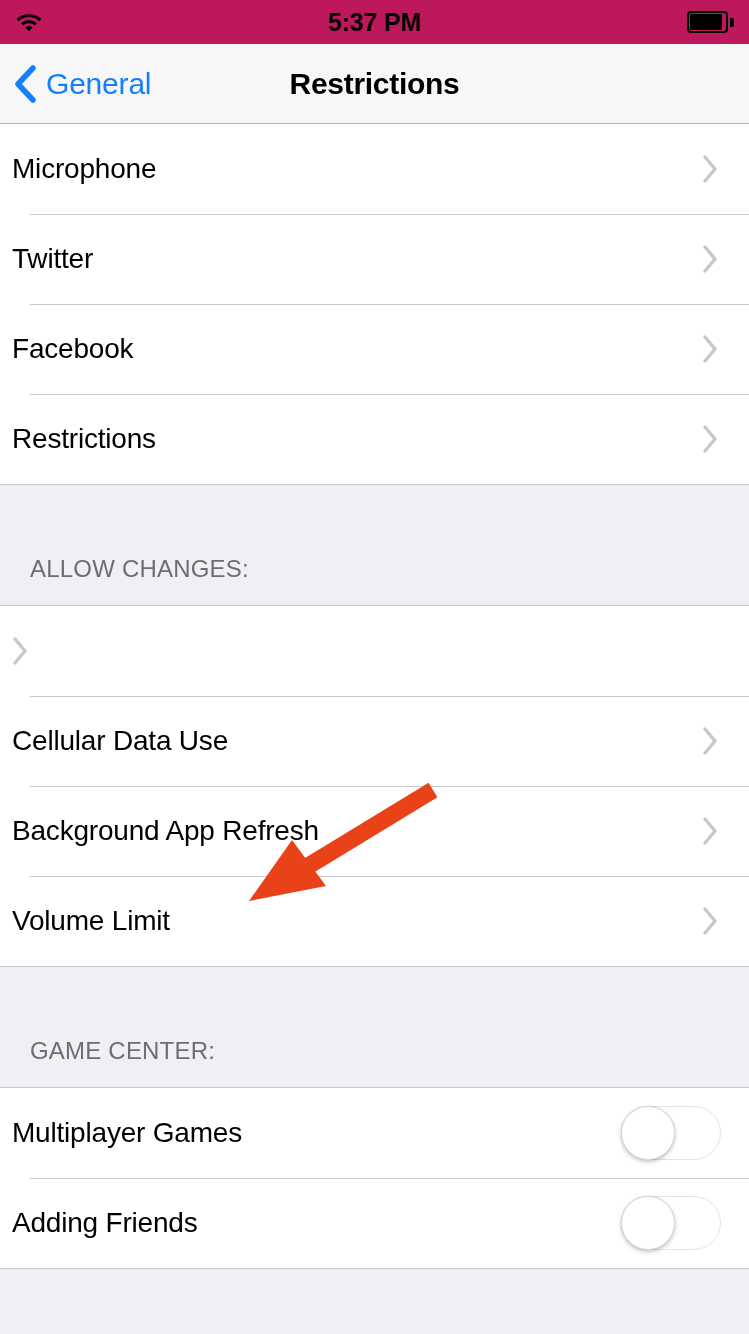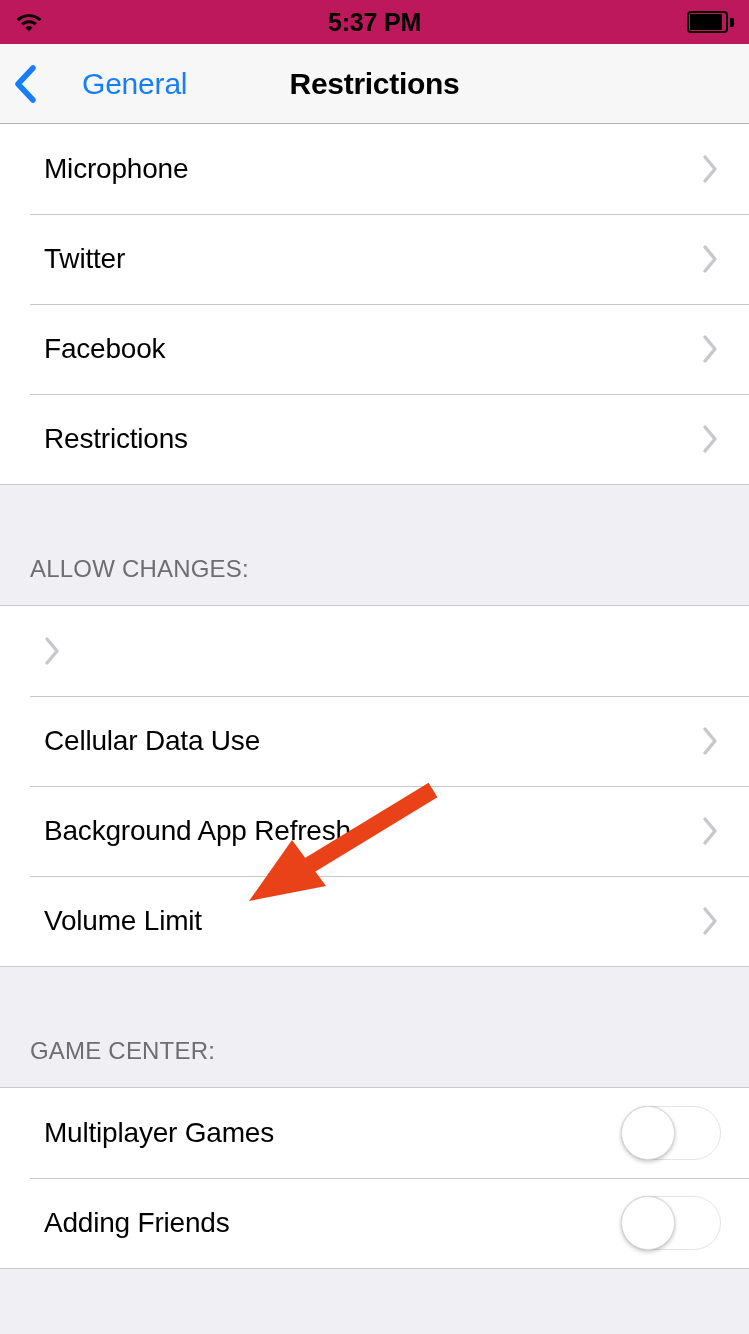--- a/index.html
+++ b/index.html
@@ -86,21 +86,20 @@
     box-sizing: border-box;
   }
   .nav-back {
     position: absolute;
     left: 14px;
     top: 0;
     height: 79px;
     display: flex;
     align-items: center;
     cursor: pointer;
-    gap: 36px;
   }
   .back-chevron {
     width: 22px;
     height: 38px;
     margin-right: 10px;
     flex: none;
   }
   .nav-back-label {
     font-size: 30px;
     color: #157efb;
@@ -124,21 +123,21 @@
   
   .list-group {
     background: #ffffff;
     position: relative;
   }
   .row {
     position: relative;
     height: 90px;
     display: flex;
     align-items: center;
-    padding-left: 44px;
+    padding-left: 12px;
     padding-right: 22px;
     box-sizing: border-box;
     background: #ffffff;
     cursor: pointer;
   }
   .row + .row::before {
     content: "";
     position: absolute;
     left: 30px;
     right: 0;

